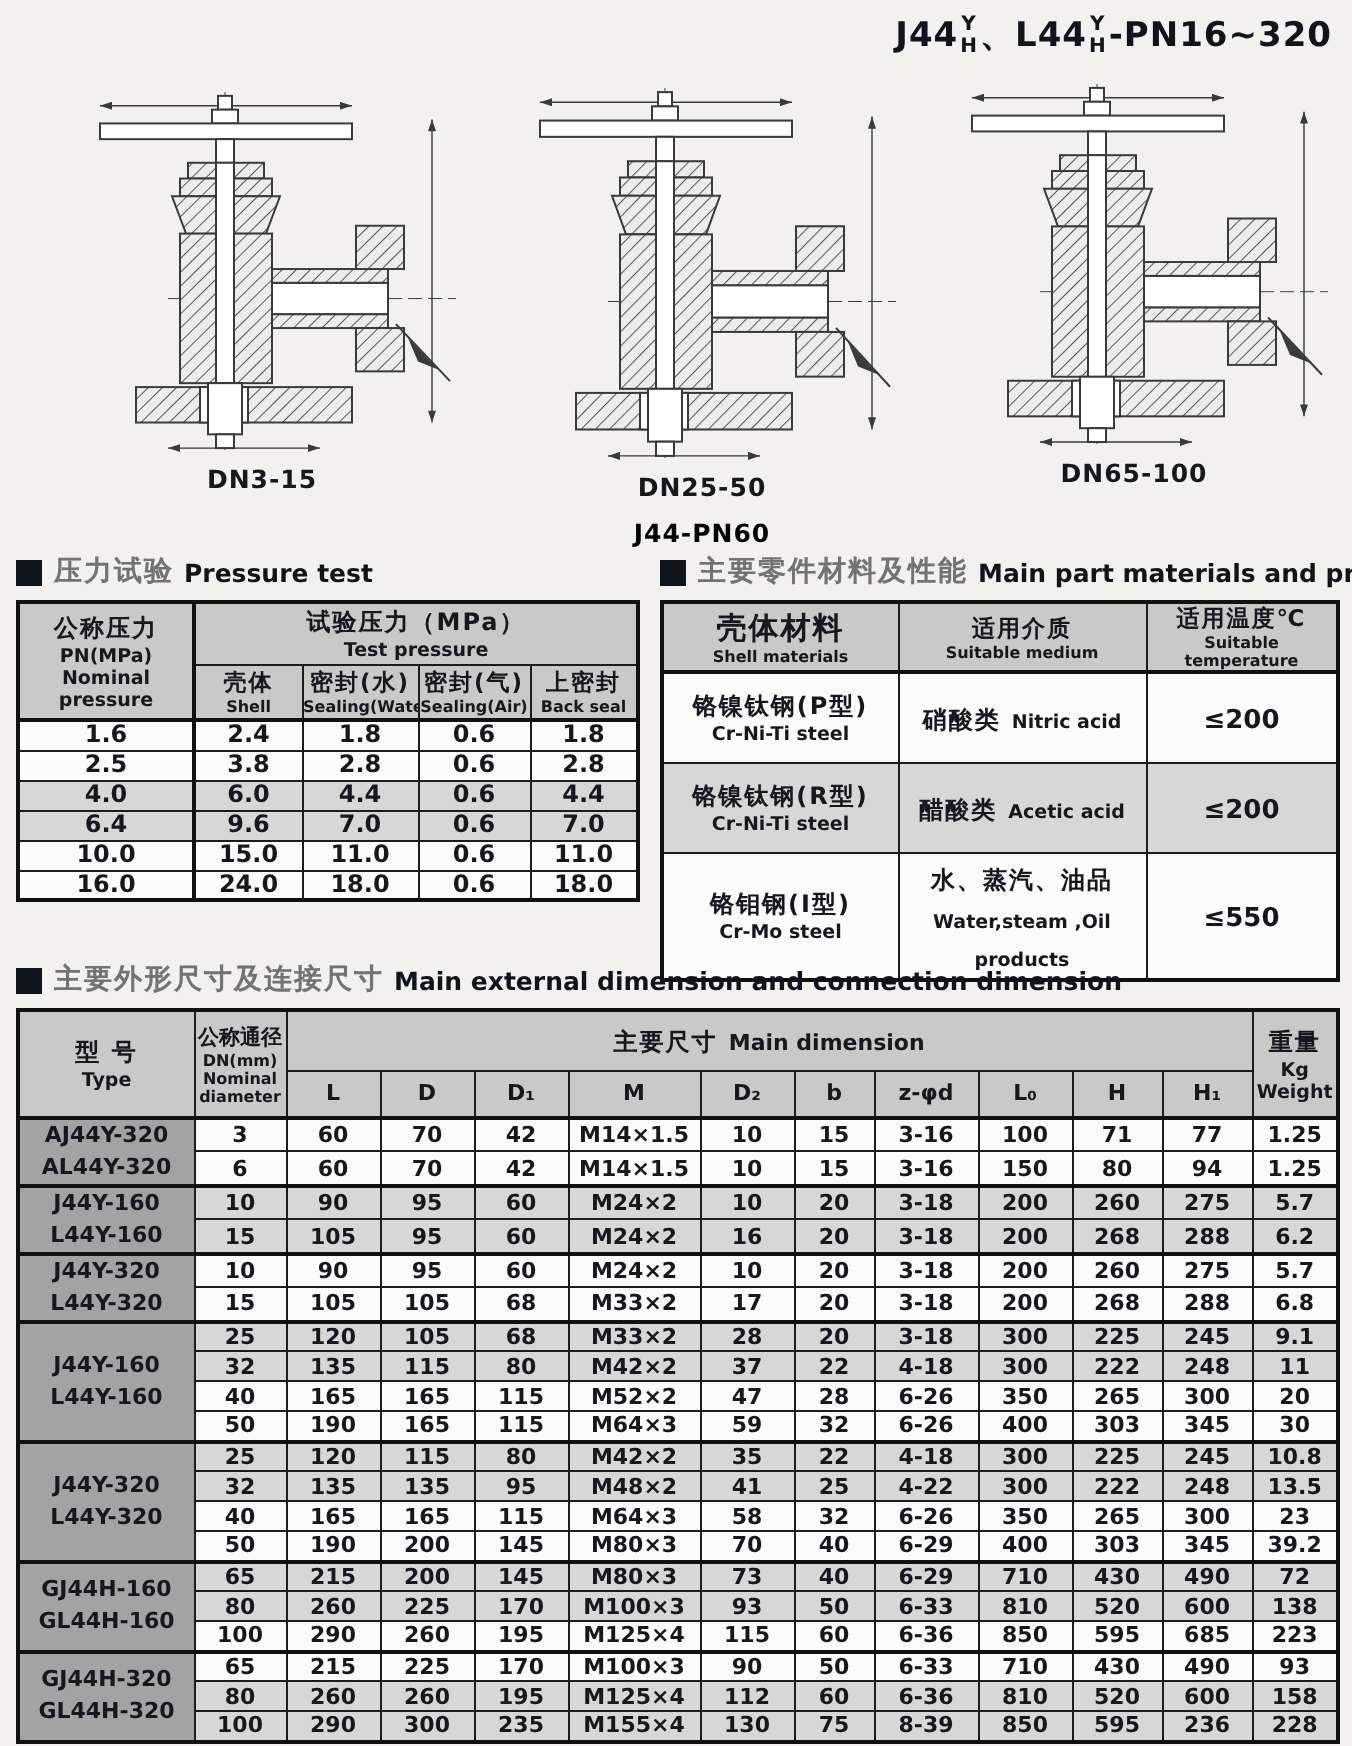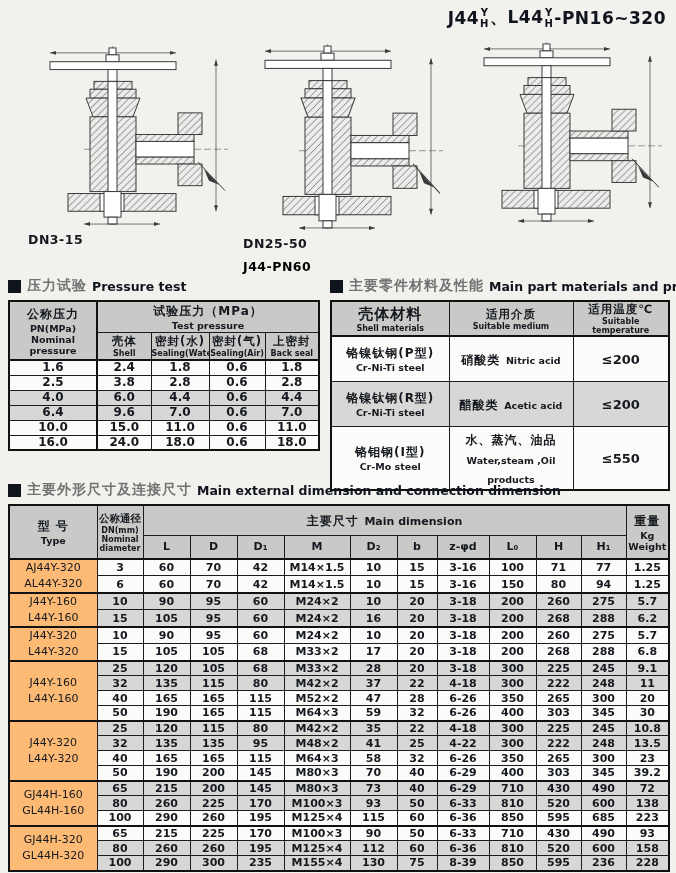--- a/index.html
+++ b/index.html
@@ -12,21 +12,21 @@
   overflow:hidden;
 }
 
 .doc-title{
   position:absolute;top:6px;right:10px;
   font-size:17px;font-weight:bold;color:#10151d;
   display:flex;align-items:center;letter-spacing:.5px;
 }
 .stack{display:inline-flex;flex-direction:column;align-items:center;font-size:10px;line-height:1.05;margin:0 1px;transform:translateY(1px)}
 
-.drawing{position:absolute;}
+.drawing{position:absolute;text-align:center}
 .drawing .cap{font-size:12.5px;font-weight:bold;color:#15191f;margin-top:1px;letter-spacing:.5px}
 .drawing .cap2{font-size:12.5px;font-weight:bold;color:#000000;margin-top:8px;letter-spacing:.5px}
 
 .sec-title{position:absolute;display:flex;align-items:center;white-space:nowrap}
 .sec-title .sq{width:13px;height:13px;background:#10151d;display:inline-block;margin-right:6px}
 .sec-title .zh{font-size:14px;font-weight:bold;color:#737373;letter-spacing:1px}
 .sec-title .en{font-size:12.5px;font-weight:bold;color:#10151d;margin-left:5px}
 
 table{border-collapse:collapse;table-layout:fixed;position:absolute;background:#fbfbfa}
 th,td{border:1px solid #1c1c1c;text-align:center;vertical-align:middle;overflow:hidden}
@@ -42,21 +42,21 @@
 #pressure-table th{padding:1px 0}
 #pressure-table .pncol{border-right:2px solid #111}
 
 #materials-table td{height:45px;font-weight:bold;padding:2px}
 #materials-table .m-zh{font-size:12px;font-weight:bold;letter-spacing:1px}
 #materials-table .m-en{font-size:9.5px;font-weight:bold}
 #materials-table .temp{font-size:13px;font-weight:bold}
 
 #dimensions-table td{height:15px;font-size:11px;font-weight:bold;line-height:1;padding:0 1px}
 #dimensions-table th{padding:1px 0}
-#dimensions-table .type-cell{font-size:11px;font-weight:normal;line-height:1.45;background:#fdba74}
+#dimensions-table .type-cell{font-size:11px;font-weight:bold;line-height:1.45;background:#a3a3a3}
 #dimensions-table tr.group-start td{border-top:2px solid #111}
 #dimensions-table .subhead th{font-size:11px;height:24px}
 </style>
 </head>
 <body>
 
 <div class="doc-title">
   <span>J44</span>
   <span class="stack">
     <span>Y</span>
@@ -191,20 +191,21 @@
     <rect x="76" y="150" width="17" height="26" fill="#fff"></rect>
     <rect x="80" y="176" width="9" height="7" fill="#fff"></rect>
     <line x1="188" y1="16" x2="188" y2="170" stroke-width="0.7"></line>
     <path d="M188 16l-2 6h4z M188 170l-2 -6h4z" fill="#3a3a3a" stroke="none"></path>
     <line x1="56" y1="183" x2="132" y2="183" stroke-width="0.7"></line>
     <path d="M56 183l6 -2v4z M132 183l-6 -2v4z" fill="#3a3a3a" stroke="none"></path>
     <line x1="40" y1="191" x2="160" y2="191" stroke-width="0.7"></line>
     <path d="M40 191l6 -2v4z M160 191l-6 -2v4z" fill="#3a3a3a" stroke="none"></path>
   </g>
       </svg></div>
+  <div class="cap">DN65-100</div>
 </div>
 
 <div class="sec-title" style="left:8px;top:277px">
   <span class="sq"></span>
   <span class="zh">压力试验</span>
   <span class="en">Pressure test</span>
 </div>
 <div class="sec-title" style="left:330px;top:277px">
   <span class="sq"></span>
   <span class="zh">主要零件材料及性能</span>

